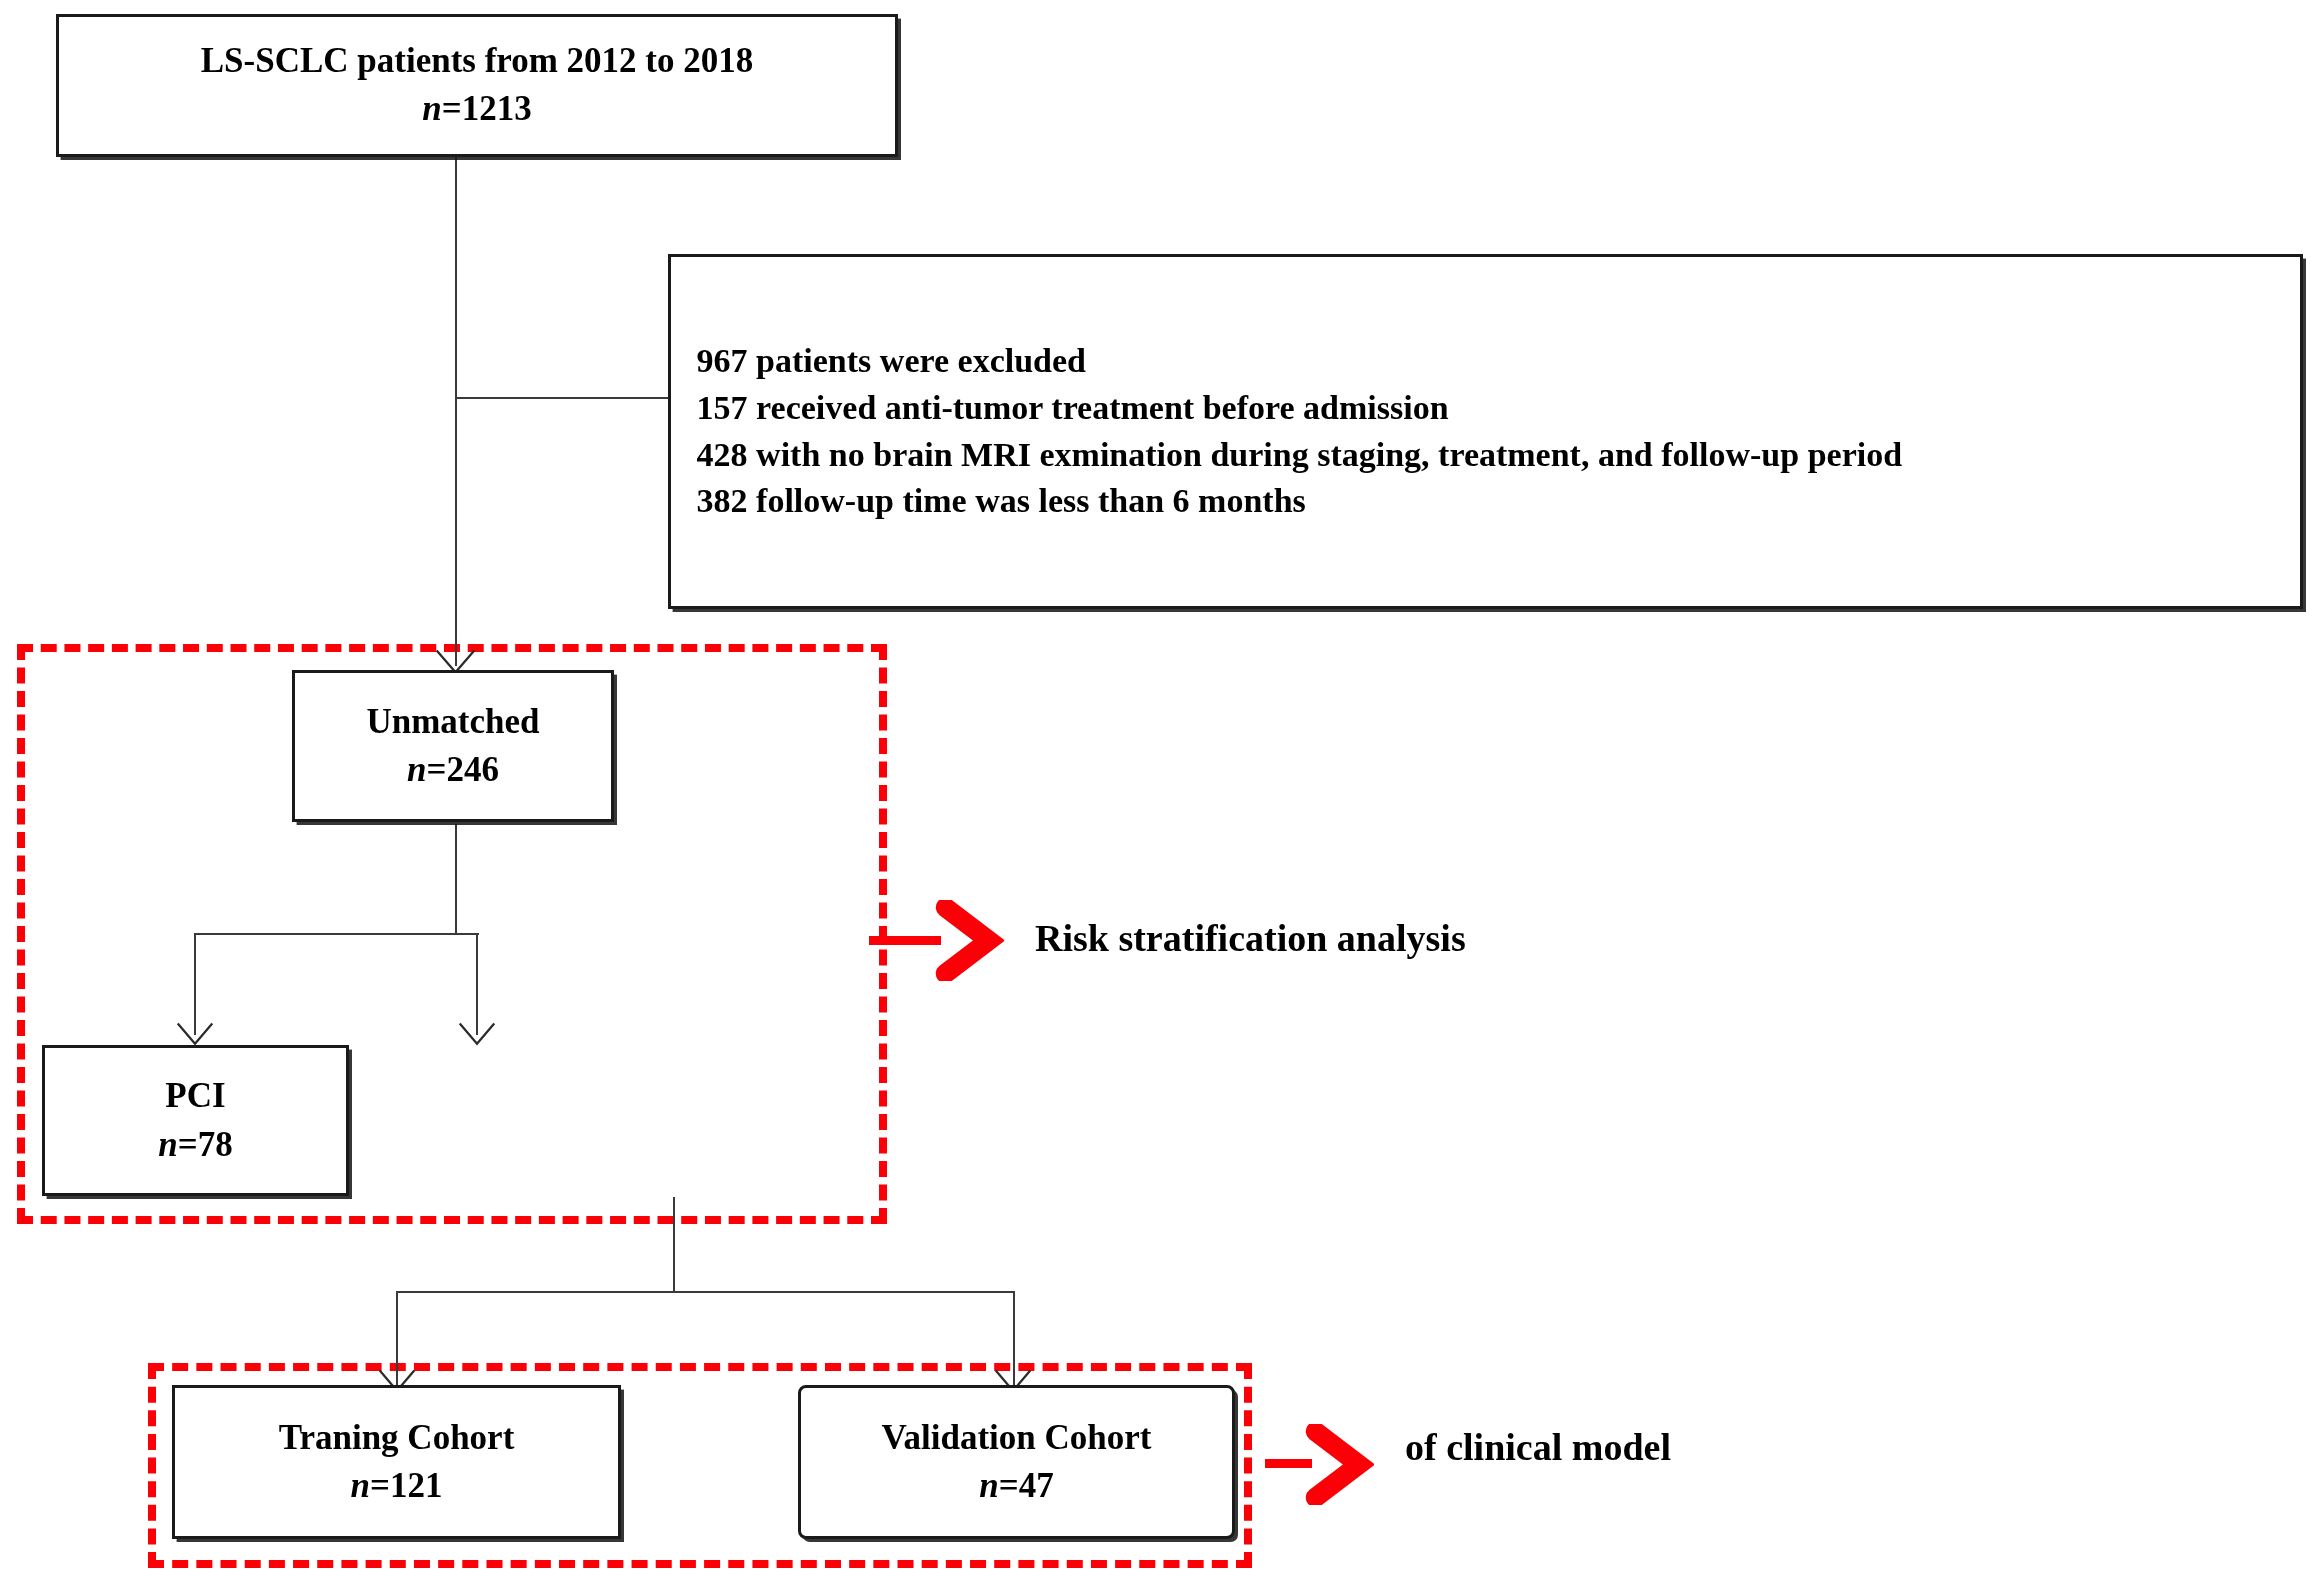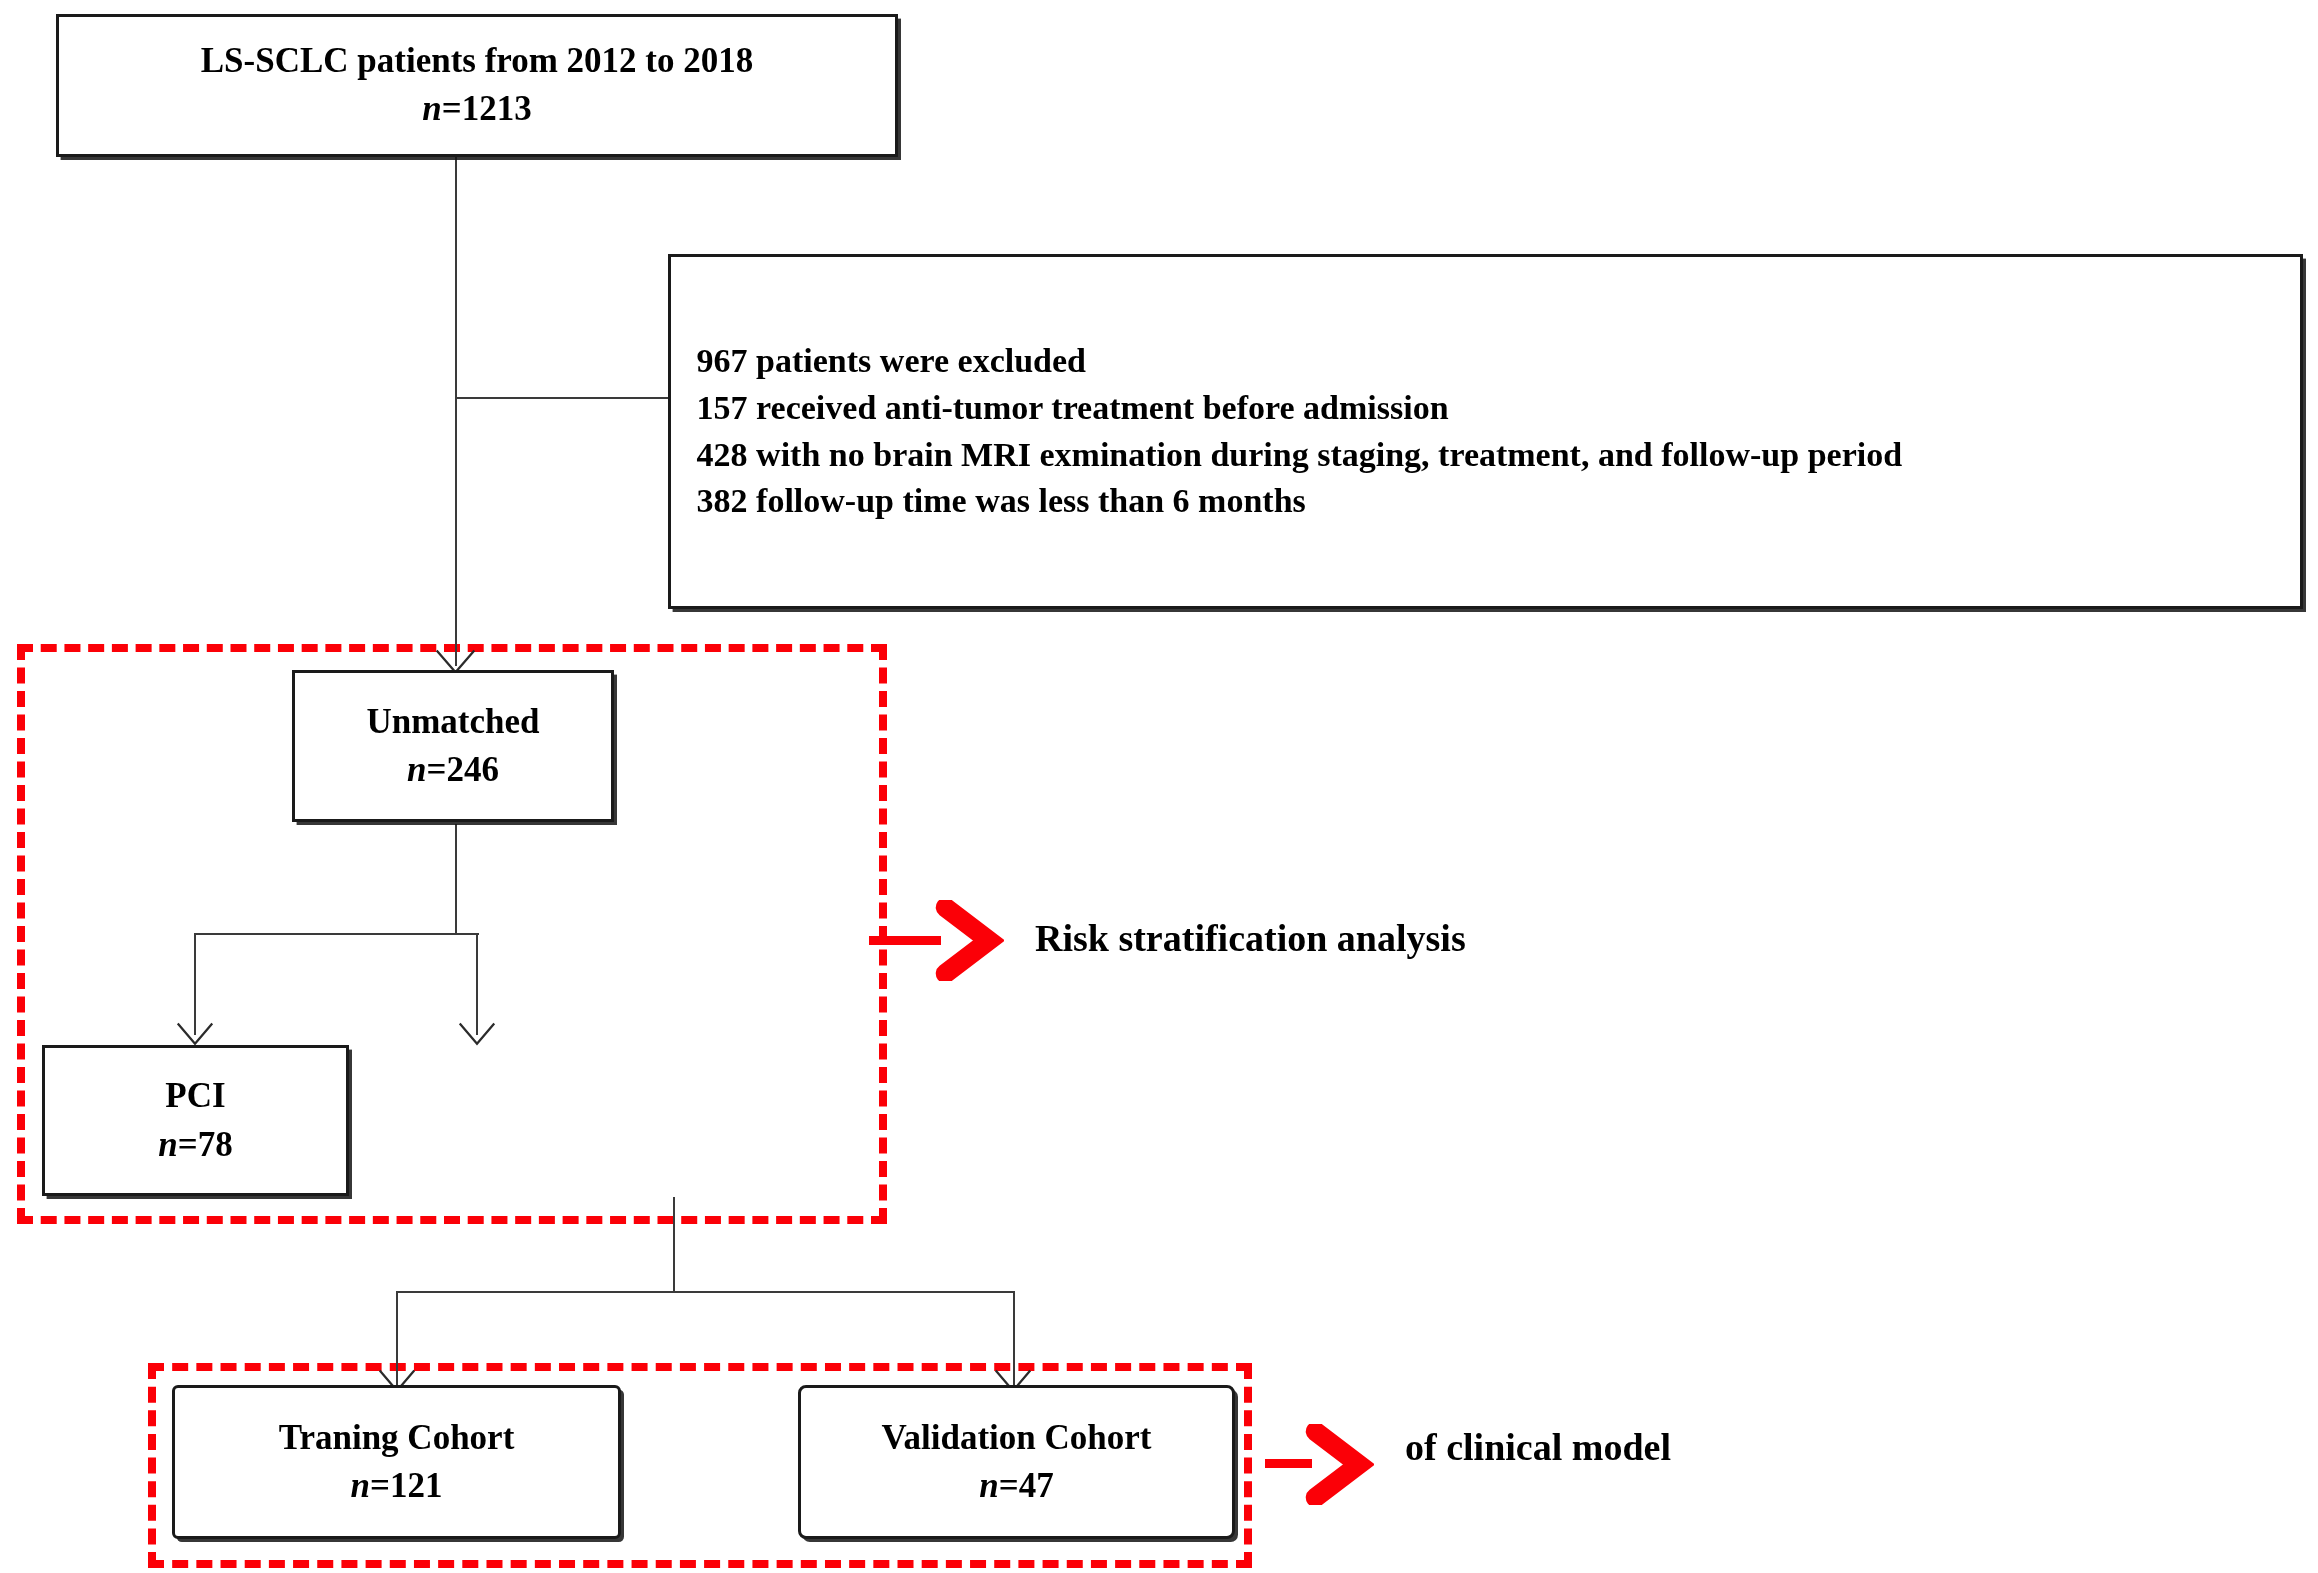--- a/index.html
+++ b/index.html
@@ -167,21 +167,21 @@
     <span class="line">Unmatched</span>
     <span class="line"><em class="nvar">n</em><span>=246</span></span>
   </div>
 
   <div class="fbox" style="left:42px; top:1045px; width:307px; height:151px; font-size:35px;">
     <span class="line">PCI</span>
     <span class="line"><em class="nvar">n</em><span>=78</span></span>
   </div>
 
 
-  <div class="fbox" style="left:172px; top:1385px; width:449px; height:154px; font-size:35px;border-radius:6px;">
+  <div class="fbox" style="left:172px; top:1385px; width:449px; height:154px; font-size:35px;">
     <span class="line">Traning Cohort</span>
     <span class="line"><em class="nvar">n</em><span>=121</span></span>
   </div>
 
   <div class="fbox" style="left:798px; top:1385px; width:437px; height:154px; font-size:35px;border-radius:8px;">
     <span class="line">Validation Cohort</span>
     <span class="line"><em class="nvar">n</em><span>=47</span></span>
   </div>
 
   <div class="redstub" style="left:869px; top:936px; width:72px;"></div>

